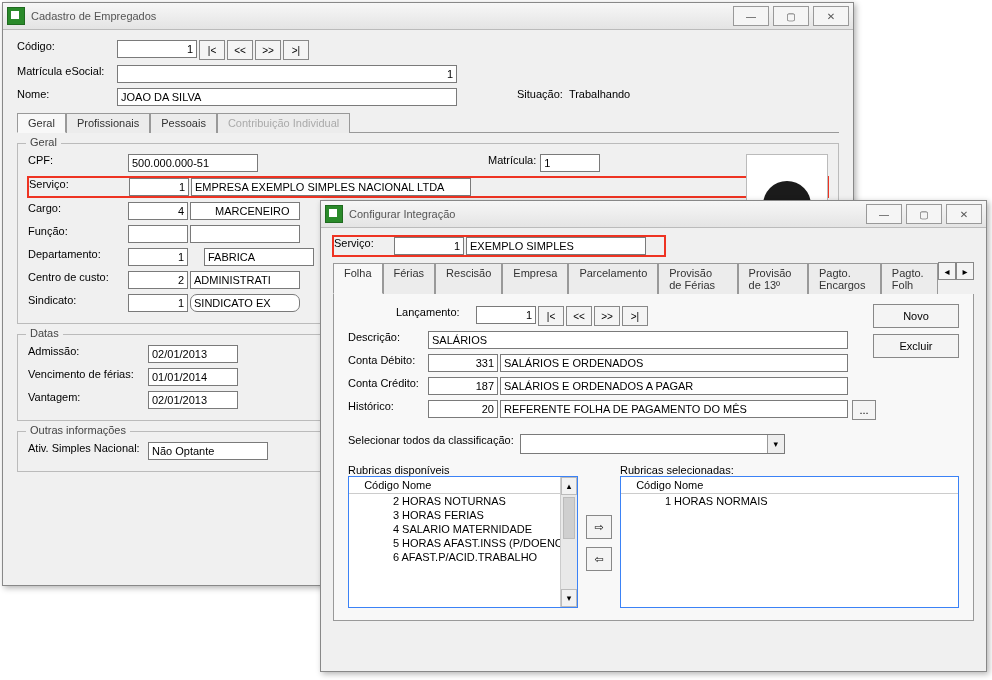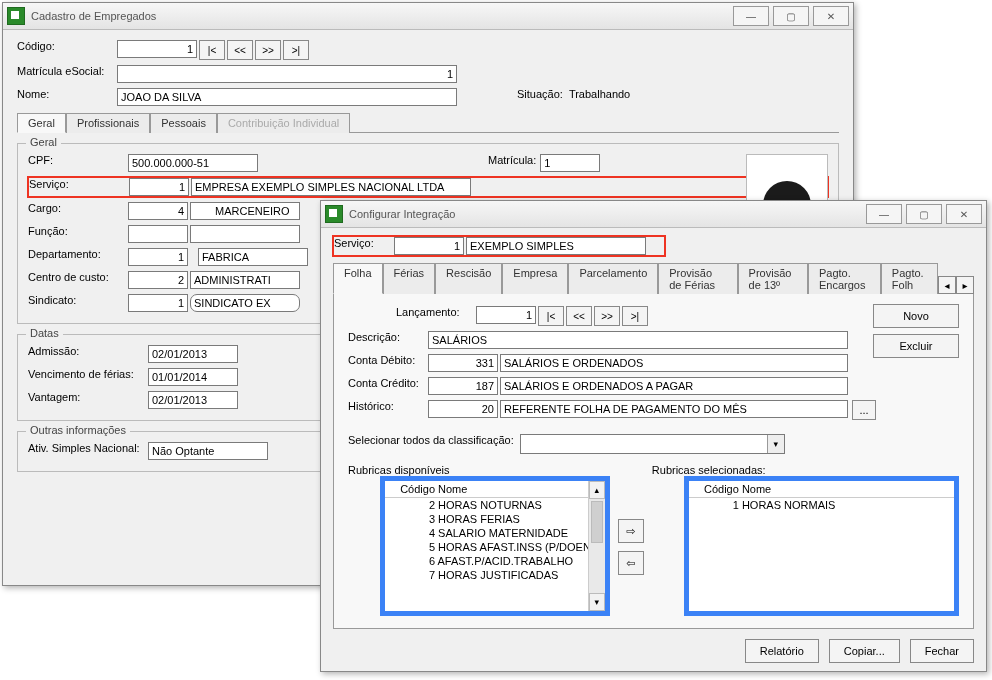--- a/index.html
+++ b/index.html
@@ -128,25 +128,24 @@
     padding:0 14px;
     display:inline-flex; align-items:center; justify-content:center;
   }
   .small-btn {
     width:22px; height:18px;
     border:1px solid #888;
     background:#f4f4f4;
     display:inline-flex; align-items:center; justify-content:center;
   }
   .listbox {
-    border:5px solid #3b82f6;
+    border:1px solid #3b82f6;
     background:#fff;
     overflow:hidden;
     position:relative;
-    margin-left:32px;
   }
   .list-header {
     border-bottom:1px solid #ccc;
     padding:2px 6px;
     background:#fff;
   }
   .list-item { padding:1px 6px; white-space:nowrap; }
   .scrollbar-v {
     position:absolute; right:0; top:0; bottom:0; width:16px;
     background:#e9e9e9; border-left:1px solid #ccc;
@@ -264,21 +263,21 @@
       <div class="row">
         <span class="lbl">Função:</span>
         <div class="txt right" style="width:60px;"></div>
         <div class="txt" style="width:110px; margin-left:2px;"></div>
       </div>
       <div class="row">
         <span class="lbl">Departamento:</span>
         <div class="txt right" style="width:60px;">
             <span>1</span>
           </div>
-        <div class="txt" style="width:110px; margin-left:10px;">
+        <div class="txt" style="width:110px; margin-left:16px;">
             <span>FABRICA</span>
           </div>
       </div>
       <div class="row">
         <span class="lbl">Centro de custo:</span>
         <div class="txt right" style="width:60px;">
             <span>2</span>
           </div>
         <div class="txt" style="width:110px; margin-left:2px;">
             <span>ADMINISTRATI</span>
@@ -347,21 +346,21 @@
     <div class="row highlight-red" style="padding:1px; width:330px;">
       <span style="width:60px;">Serviço:</span>
       <div class="txt right" style="width:70px;">
           <span>1</span>
         </div>
       <div class="txt" style="width:180px; margin-left:2px;">
           <span>EXEMPLO SIMPLES</span>
         </div>
     </div>
 
-    <div style="display:flex; align-items:flex-end; margin-top:6px;">
+    <div style="display:flex; align-items:flex-start; margin-top:6px;">
       <div class="tabs" style="flex:1; margin-top:0;">
         <div class="tab active">Folha</div>
         <div class="tab">Férias</div>
         <div class="tab">Rescisão</div>
         <div class="tab">Empresa</div>
         <div class="tab">Parcelamento</div>
         <div class="tab">Provisão de Férias</div>
         <div class="tab">Provisão de 13º</div>
         <div class="tab">Pagto. Encargos</div>
         <div class="tab">Pagto. Folh</div>
@@ -433,21 +432,20 @@
         <div style="flex:0 0 230px;">
           <div>Rubricas disponíveis</div>
           <div class="listbox" style="height:130px;">
             <div class="list-header"><span style="display:inline-block;width:44px;text-align:right;">Código</span> <span>Nome</span></div>
             <div id="rd-rows">
                 <div class="list-item"><span style="display:inline-block;width:44px;text-align:right;">2</span> HORAS NOTURNAS</div>
                 <div class="list-item"><span style="display:inline-block;width:44px;text-align:right;">3</span> HORAS FERIAS</div>
                 <div class="list-item"><span style="display:inline-block;width:44px;text-align:right;">4</span> SALARIO MATERNIDADE</div>
                 <div class="list-item"><span style="display:inline-block;width:44px;text-align:right;">5</span> HORAS AFAST.INSS (P/DOENC</div>
                 <div class="list-item"><span style="display:inline-block;width:44px;text-align:right;">6</span> AFAST.P/ACID.TRABALHO</div>
-                <div class="list-item"><span style="display:inline-block;width:44px;text-align:right;">7</span> HORAS JUSTIFICADAS</div>
               </div>
             <div class="scrollbar-v">
               <div class="sb-btn">▴</div>
               <div class="sb-thumb"></div>
               <div style="flex:1"></div>
               <div class="sb-btn">▾</div>
             </div>
           </div>
         </div>
         <div style="display:flex; flex-direction:column; justify-content:center; padding-top:14px;">
@@ -459,19 +457,14 @@
           <div class="listbox" style="height:130px;">
             <div class="list-header"><span style="display:inline-block;width:44px;text-align:right;">Código</span> <span>Nome</span></div>
             <div id="rs-rows">
                 <div class="list-item"><span style="display:inline-block;width:44px;text-align:right;">1</span> HORAS NORMAIS</div>
               </div>
           </div>
         </div>
       </div>
     </div>
 
-    <div style="display:flex; justify-content:flex-end; gap:10px; margin-top:10px;">
-      <div class="btn">Relatório</div>
-      <div class="btn">Copiar...</div>
-      <div class="btn">Fechar</div>
-    </div>
   </div>
 </div>
 
 </body></html>

